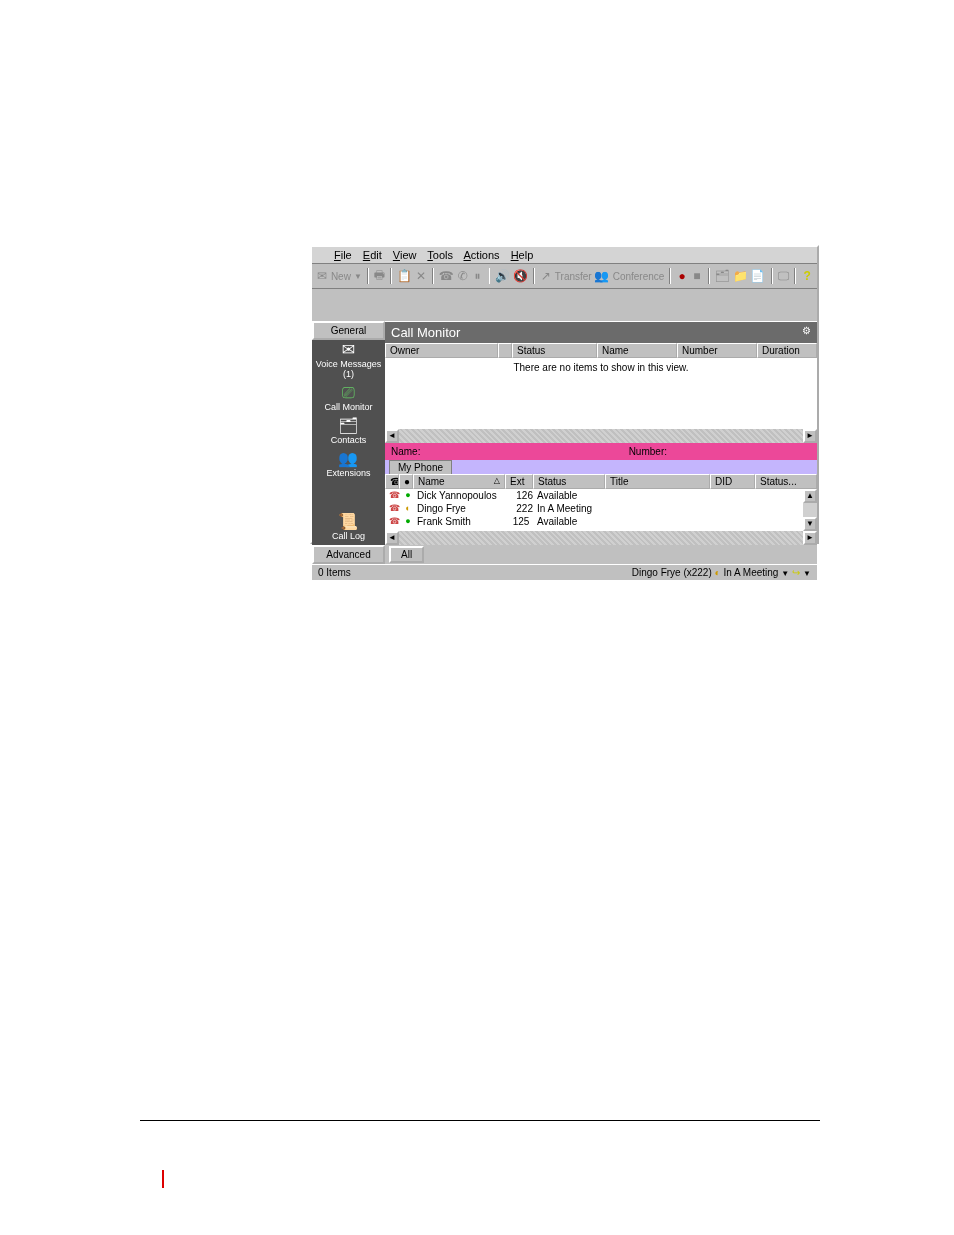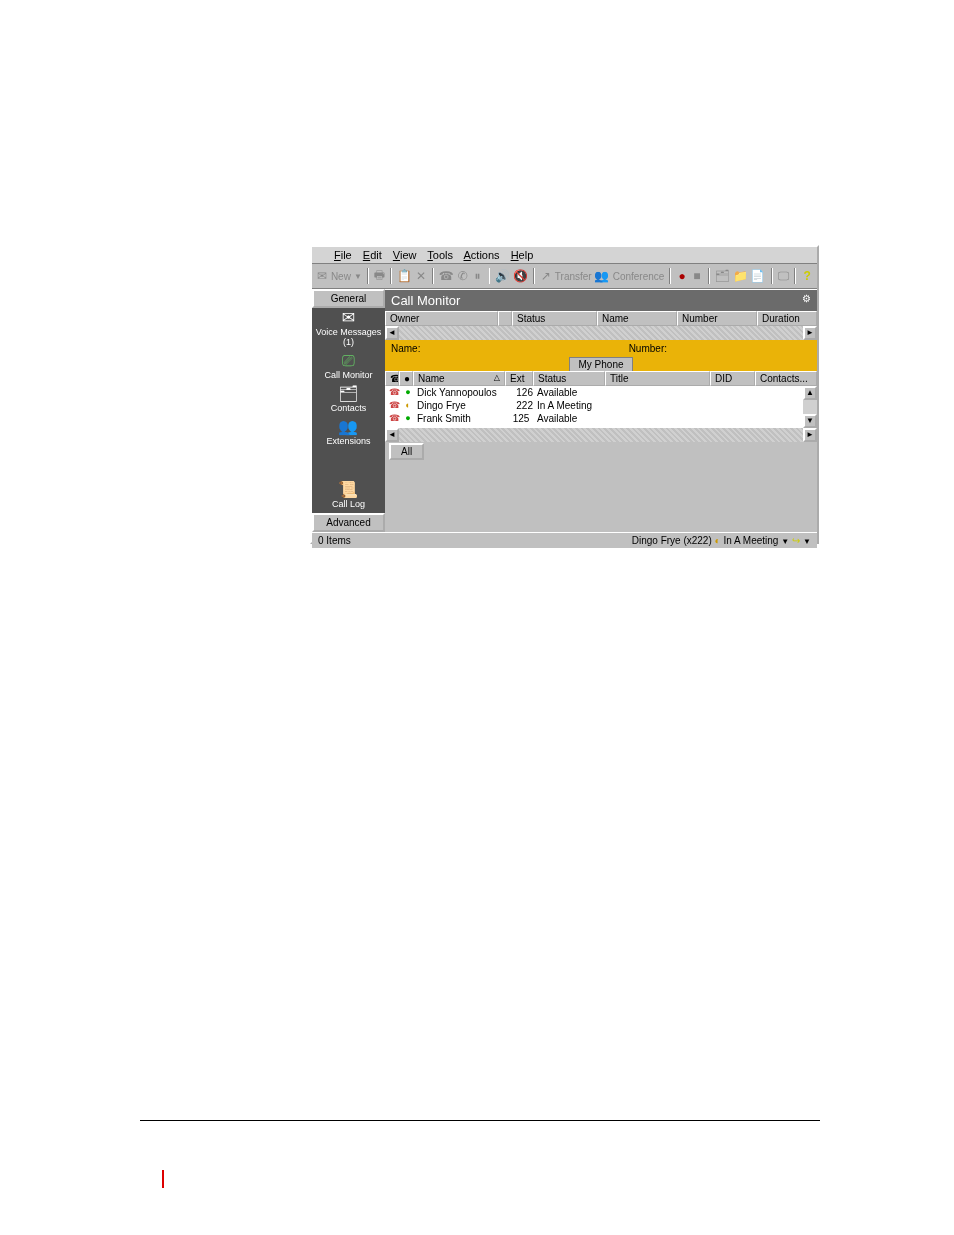--- a/index.html
+++ b/index.html
@@ -55,20 +55,21 @@
     width: 16px;
     height: 16px;
     display: inline-flex;
     align-items: center;
     justify-content: center;
     font-size: 12px;
   }
   .main-area {
     display: flex;
     height: 243px;
+    margin-top: 32px;
   }
   .sidebar {
     width: 73px;
     background: #505050;
     color: #fff;
     display: flex;
     flex-direction: column;
     font-size: 9px;
   }
   .side-tab {
@@ -142,32 +143,31 @@
     font-size: 8px;
     text-align: center;
     line-height: 10px;
     box-sizing: border-box;
   }
   .scroll-h .track {
     flex: 1;
     background: repeating-linear-gradient(45deg,#d0d0d0,#d0d0d0 2px,#c0c0c0 2px,#c0c0c0 4px);
   }
   .mid-bar {
-    background: #eab308;
+    background: #ec4899;
     padding: 3px 6px;
     font-size: 10px;
     display: flex;
     align-items: center;
   }
   .mid-bar .lbl { margin-right: 4px; }
   .mid-bar .gap { flex: 1; }
   .tab-row {
-    background: #eab308;
+    background: #c4b5fd;
     padding: 0 4px;
-    text-align: center;
   }
   .tab {
     display: inline-block;
     background: #c0c0c0;
     border: 1px solid #808080;
     border-bottom: none;
     padding: 1px 8px;
     font-size: 10px;
   }
   .ext-headers {
@@ -337,20 +337,23 @@
 
       <div class="col-headers">
         <div style="width:113px">Owner</div>
         <div style="width:14px"></div>
         <div style="width:85px">Status</div>
         <div style="width:80px">Name</div>
         <div style="width:80px">Number</div>
         <div style="flex:1">Duration</div>
       </div>
 
+      <div class="list-body" style="height:56px">
+        <div class="empty-msg">There are no items to show in this view.</div>
+      </div>
       <div class="scroll-h">
         <div class="arrow">◄</div>
         <div class="track"></div>
         <div class="arrow">►</div>
       </div>
 
       <div class="mid-bar">
         <span class="lbl">Name:</span>
         <span class="gap"></span>
         <span class="lbl">Number:</span>
@@ -362,21 +365,21 @@
       </div>
 
       <div class="ext-headers">
         <div style="width:14px;text-align:center;">☎</div>
         <div style="width:14px;text-align:center;">●</div>
         <div style="width:92px"><span>Name</span> <span style="float:right;font-size:8px;">△</span></div>
         <div style="width:28px">Ext</div>
         <div style="width:72px">Status</div>
         <div style="width:105px">Title</div>
         <div style="width:45px">DID</div>
-        <div style="flex:1">Contacts...</div>
+        <div style="flex:1">Status...</div>
       </div>
 
       <div class="ext-list">
         <div class="ext-row">
           <div class="ci" style="color:#c44;">☎</div>
           <div class="ci" style="color:#0a0;">●</div>
           <div style="width:92px">Dick Yannopoulos</div>
           <div style="width:28px;text-align:right;">126</div>
           <div style="width:72px">Available</div>
         </div>

